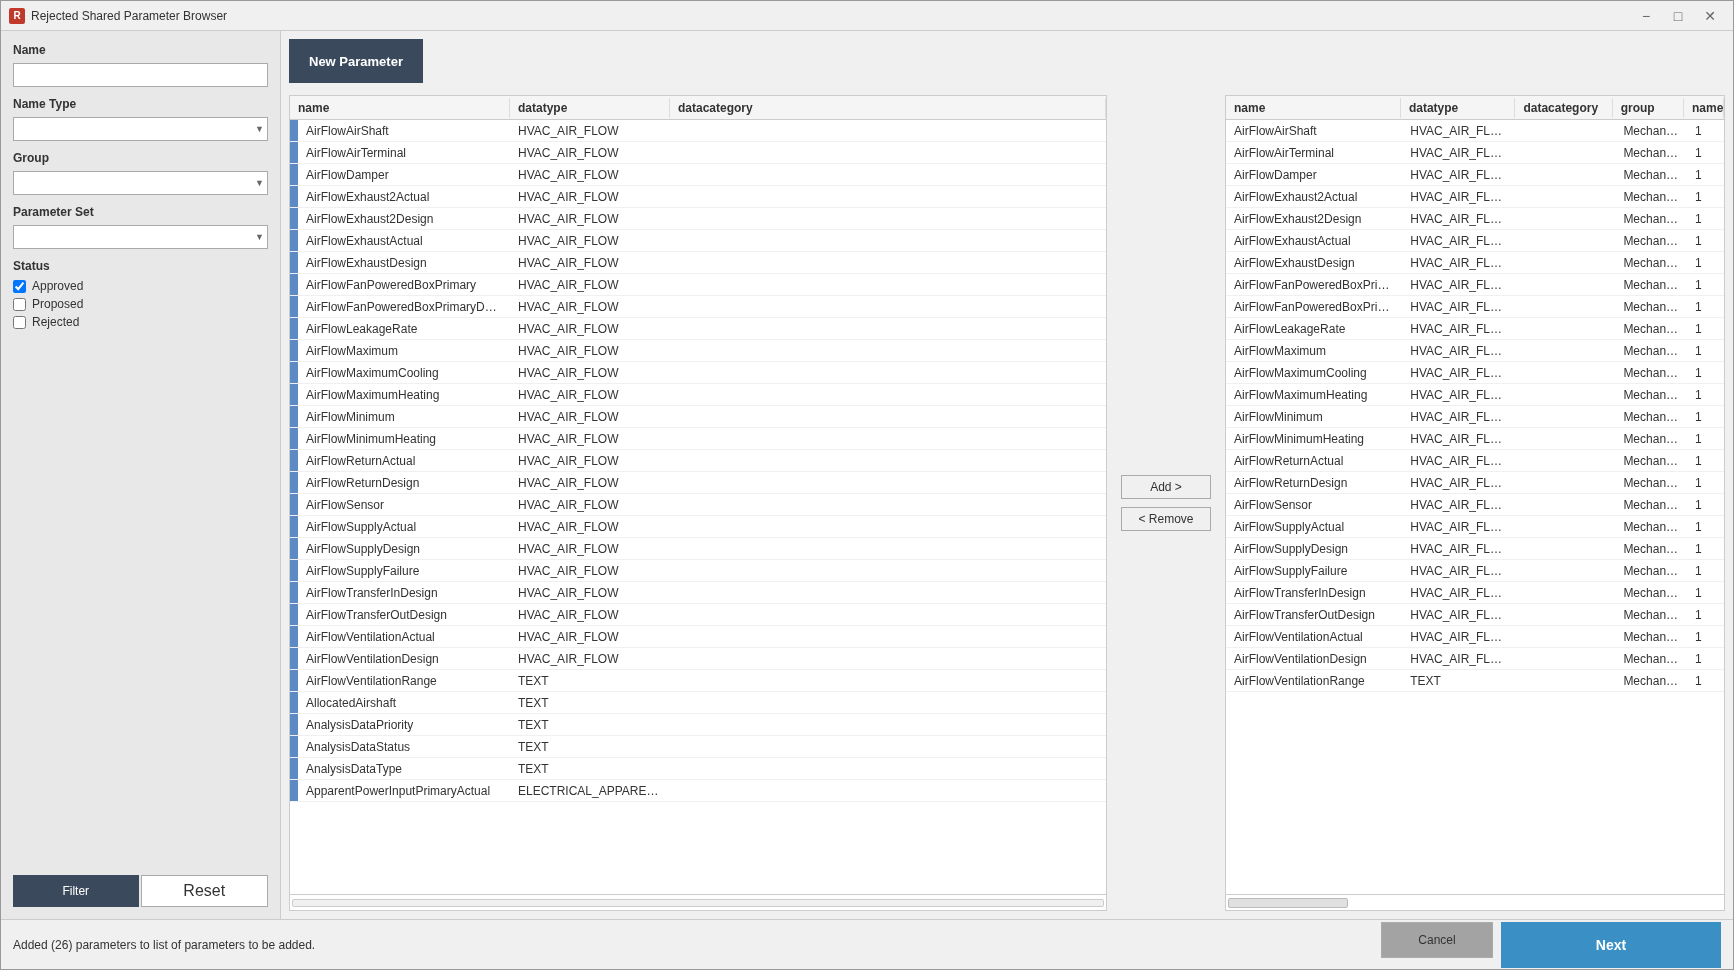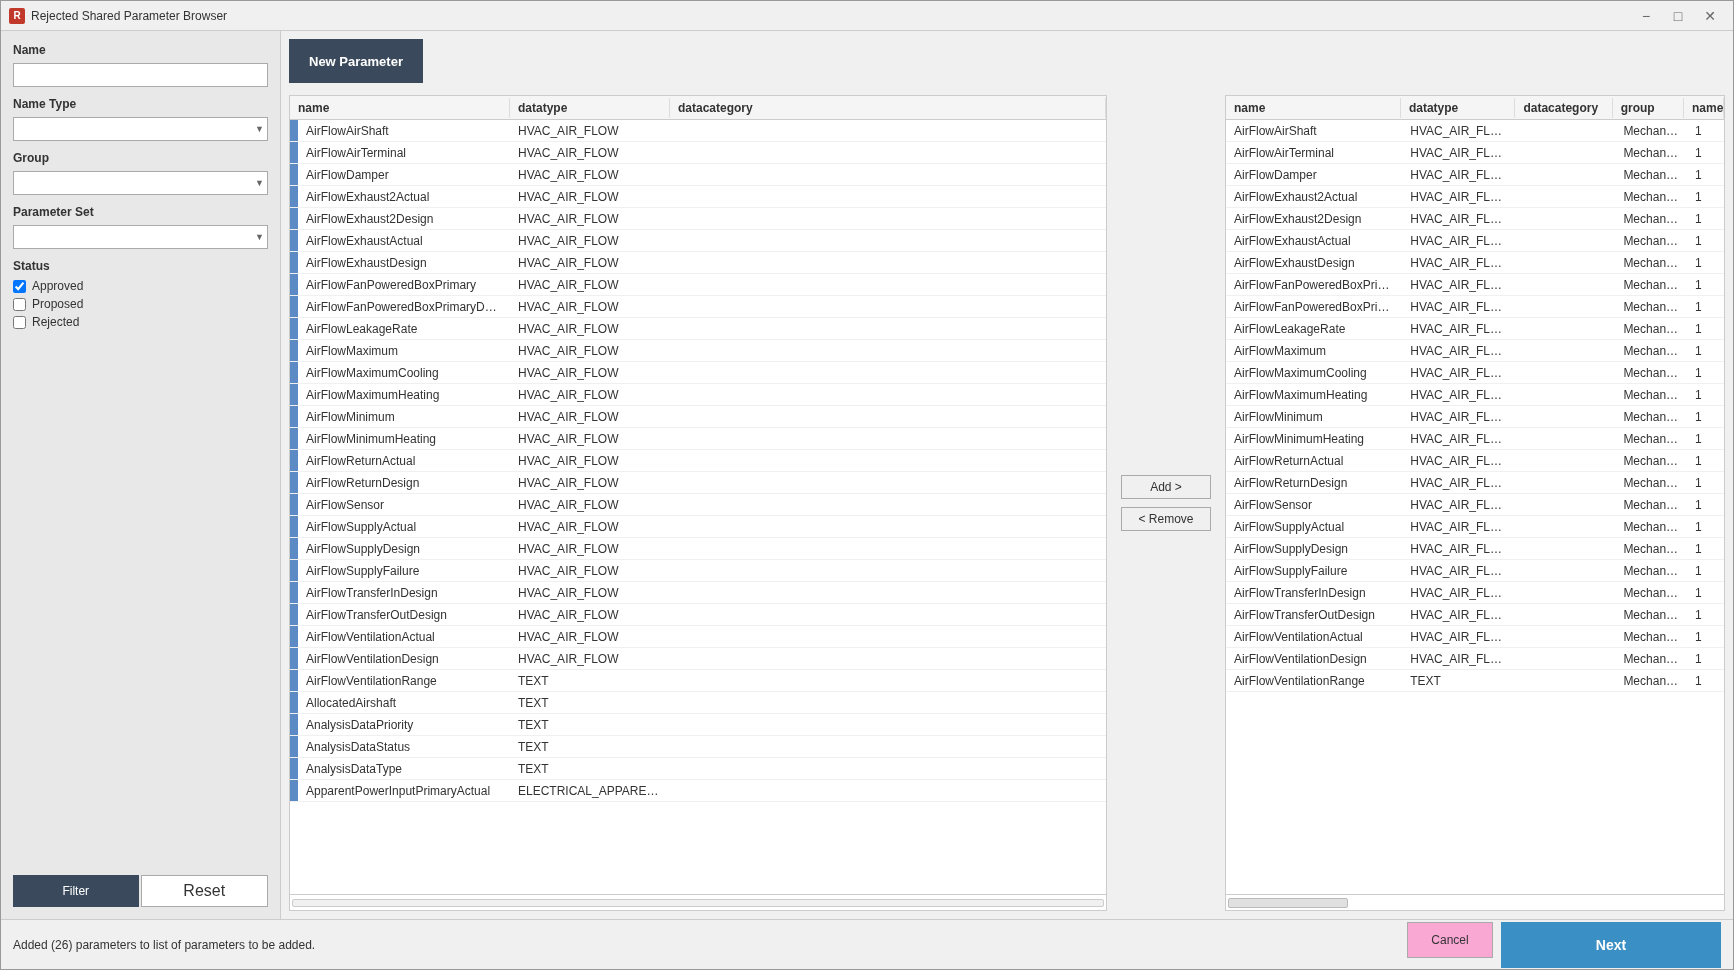--- a/index.html
+++ b/index.html
@@ -65,21 +65,21 @@
     .middle-buttons { display: flex; flex-direction: column; justify-content: center; gap: 8px; padding: 0 6px; }
     .btn-add, .btn-remove { width: 90px; height: 24px; background: #f0f0f0; border: 1px solid #aaa; cursor: pointer; font-size: 12px; color: #333; }
 
     
     .right-table-container { width: 500px; display: flex; flex-direction: column; border: 1px solid #ccc; background: white; overflow: hidden; }
 
     
     .bottom-bar { height: 50px; background: #f0f0f0; border-top: 1px solid #ccc; display: flex; align-items: center; justify-content: space-between; padding: 8px 12px; }
     .status-text { font-size: 12px; color: #333; }
     .bottom-buttons { display: flex; gap: 8px; }
-    .btn-cancel { width: 86px; height: 36px; background: #f9a8d4; border: 1px solid #aaa; cursor: pointer; font-size: 12px; color: #333; }
+    .btn-cancel { width: 112px; height: 36px; background: #a3a3a3; border: 1px solid #aaa; cursor: pointer; font-size: 12px; color: #333; }
     .btn-next { width: 220px; height: 46px; background: #3a8fc4; color: white; border: none; cursor: pointer; font-size: 14px; font-weight: 600; }
     
     
     .table-body::-webkit-scrollbar { width: 12px; }
     .table-body::-webkit-scrollbar-track { background: #f5f5f5; }
     .table-body::-webkit-scrollbar-thumb { background: #c0c0c0; border: 1px solid #aaa; }
 
     .right-table-header { display: flex; background: #f5f5f5; border-bottom: 1px solid #ccc; min-height: 24px; align-items: center; }
     .rth-name { width: 200px; }
     .rth-datatype { width: 130px; }

